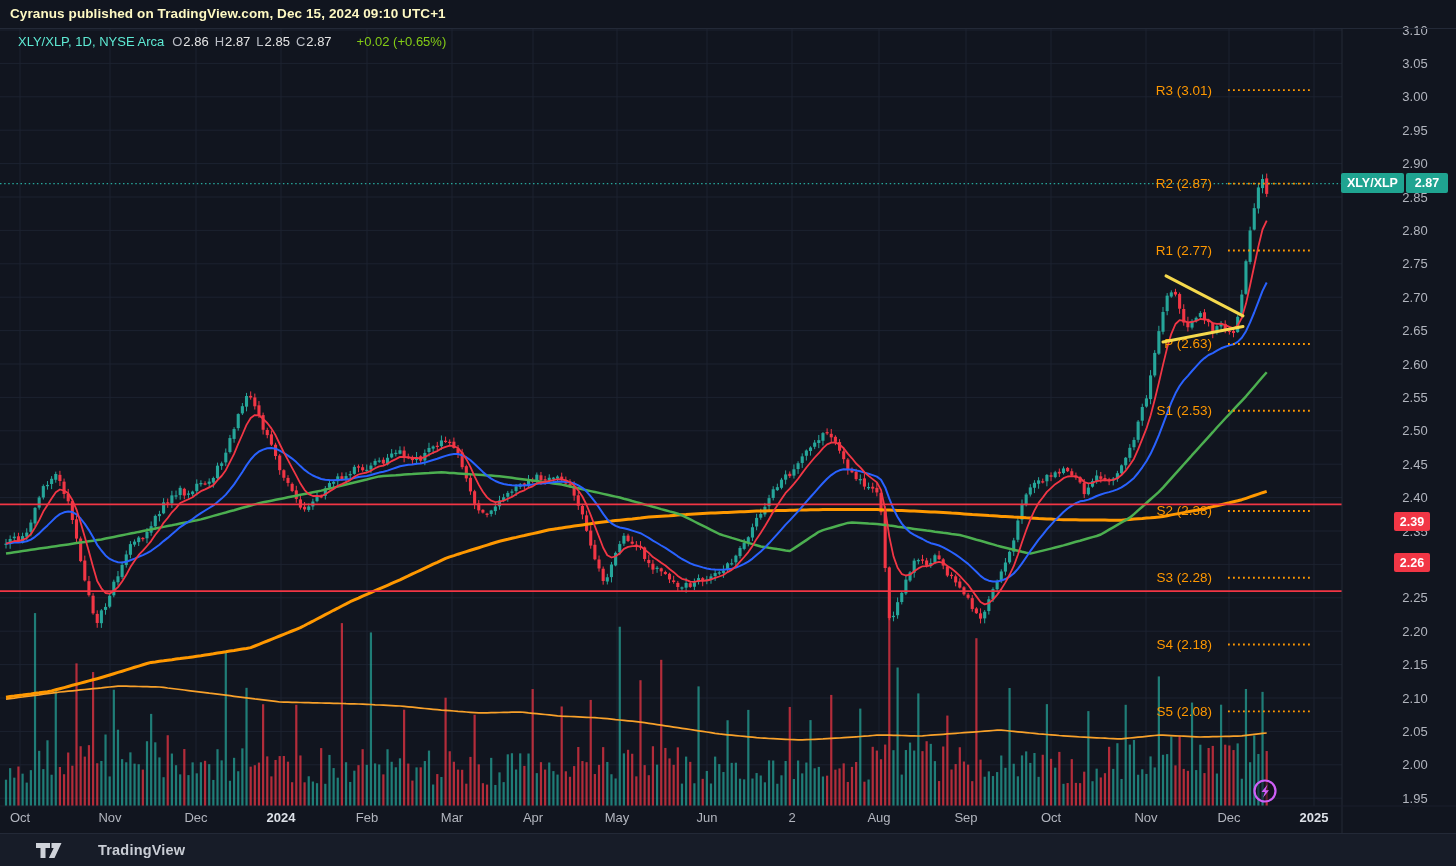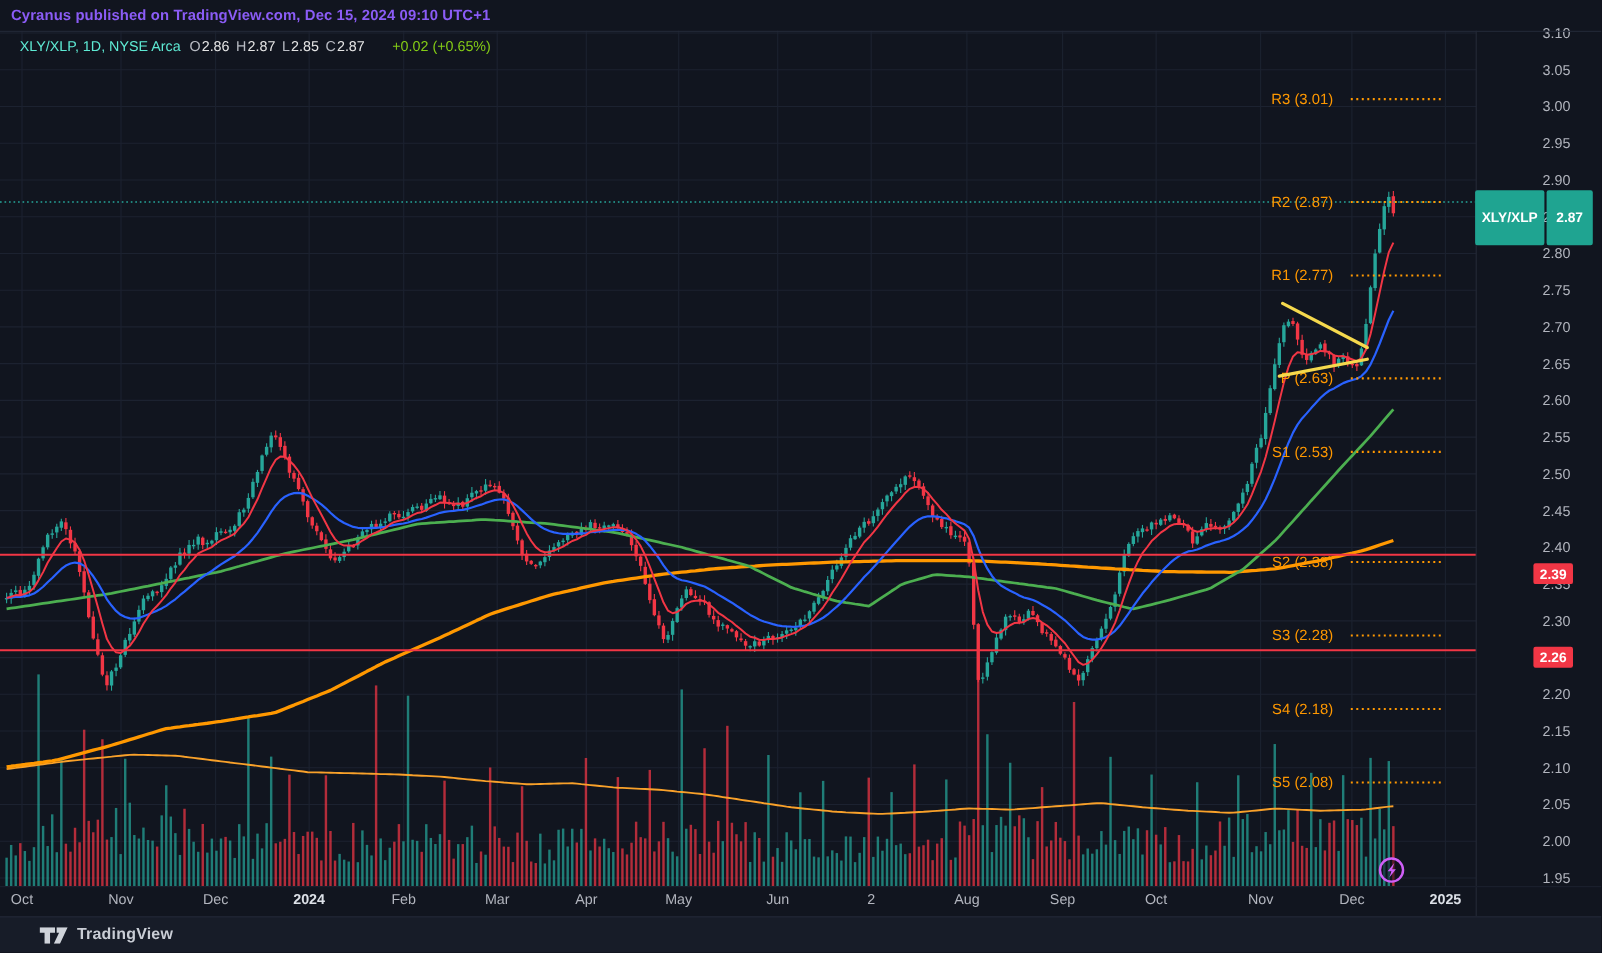--- a/index.html
+++ b/index.html
@@ -1,33 +1,33 @@
 <!DOCTYPE html>
 <html><head>
 <meta charset="utf-8">
 <style>
   html,body{margin:0;padding:0;background:#11151f;}
   .page{position:relative;width:1456px;height:866px;overflow:hidden;background:#11151f;
         font-family:"Liberation Sans","DejaVu Sans",sans-serif;}
-  .attribution{position:absolute;left:10px;top:6px;font-size:13.5px;font-weight:bold;color:#8b5cf6;letter-spacing:.1px;}
+  .attribution{position:absolute;left:10px;top:6px;font-size:13.5px;font-weight:bold;color:#fef9c3;letter-spacing:.1px;}
   .legend{position:absolute;left:18px;top:34px;font-size:13px;color:#cfd2d9;white-space:nowrap;}
   .legend .sym{color:#5eead4;margin-right:2px;}
   .legend .lbl{color:#b9bcc4;margin-left:6px;}
   .legend .val{color:#e5e5e5;margin-left:1px;}
   .legend .chg{margin-left:25px;color:#84cc16;}
   .badge{position:absolute;font-size:12.5px;font-weight:bold;color:#fff;display:flex;align-items:center;z-index:5;}
-  .badge .part{padding:18px 6px;border-radius:2px;text-align:center;}
+  .badge .part{padding:3px 6px;border-radius:2px;text-align:center;}
   .badge-current{left:1341px;}
   .badge-current .part{background:#1fa491;}
   .badge-current .part+.part{margin-left:2px;min-width:30px;}
   .badge-red{left:1394px;}
   .badge-red .part{background:#f23645;min-width:26px;padding:2.5px 5px;}
   .bottombar{position:absolute;left:0;top:833px;width:1456px;height:33px;background:#171c28;border-top:1px solid #232937;}
   .tvlogo{position:absolute;left:36px;top:8px;display:flex;align-items:center;gap:8px;}
-  .tvlogo span{color:#c9cdd5;font-size:14.5px;font-weight:bold;letter-spacing:.2px;}
+  .tvlogo span{color:#c9cdd5;font-size:14.5px;font-weight:bold;letter-spacing:.2px;margin-left:28px;}
   svg#chart{position:absolute;left:0;top:0;}
   .hline{position:absolute;left:0;width:1456px;height:1px;background:#232937;}
 </style>
 </head>
 <body>
 
 <div class="page">
 
   <svg id="chart" width="1456" height="866">
       <g>
@@ -1096,21 +1096,21 @@
   </div>
 
   <div class="badge badge-current" id="badge-current" style="top: 172.64px;">
     <span class="part">XLY/XLP</span>
     <span class="part">2.87</span>
   </div>
 
   <div class="badge badge-red" id="badge-line-0" style="top: 512px;">
     <span class="part">2.39</span>
   </div>
-  <div class="badge badge-red" id="badge-line-1" style="top: 588px;">
+  <div class="badge badge-red" id="badge-line-1" style="top: 553px;">
     <span class="part">2.26</span>
   </div>
 
   <div class="hline" style="top:28px"></div>
 
   <div class="bottombar">
     <div class="tvlogo">
       <svg width="26" height="15" viewBox="0 0 26 15">
         <path d="M0 0 h14 v5 h-4.5 v10 h-5 v-10 H0 Z" fill="#cfd3da"></path>
         <path d="M15.5 0 h10 l-7 15 h-5.6 l4.8 -10 h-2.2 Z" fill="#cfd3da"></path>

